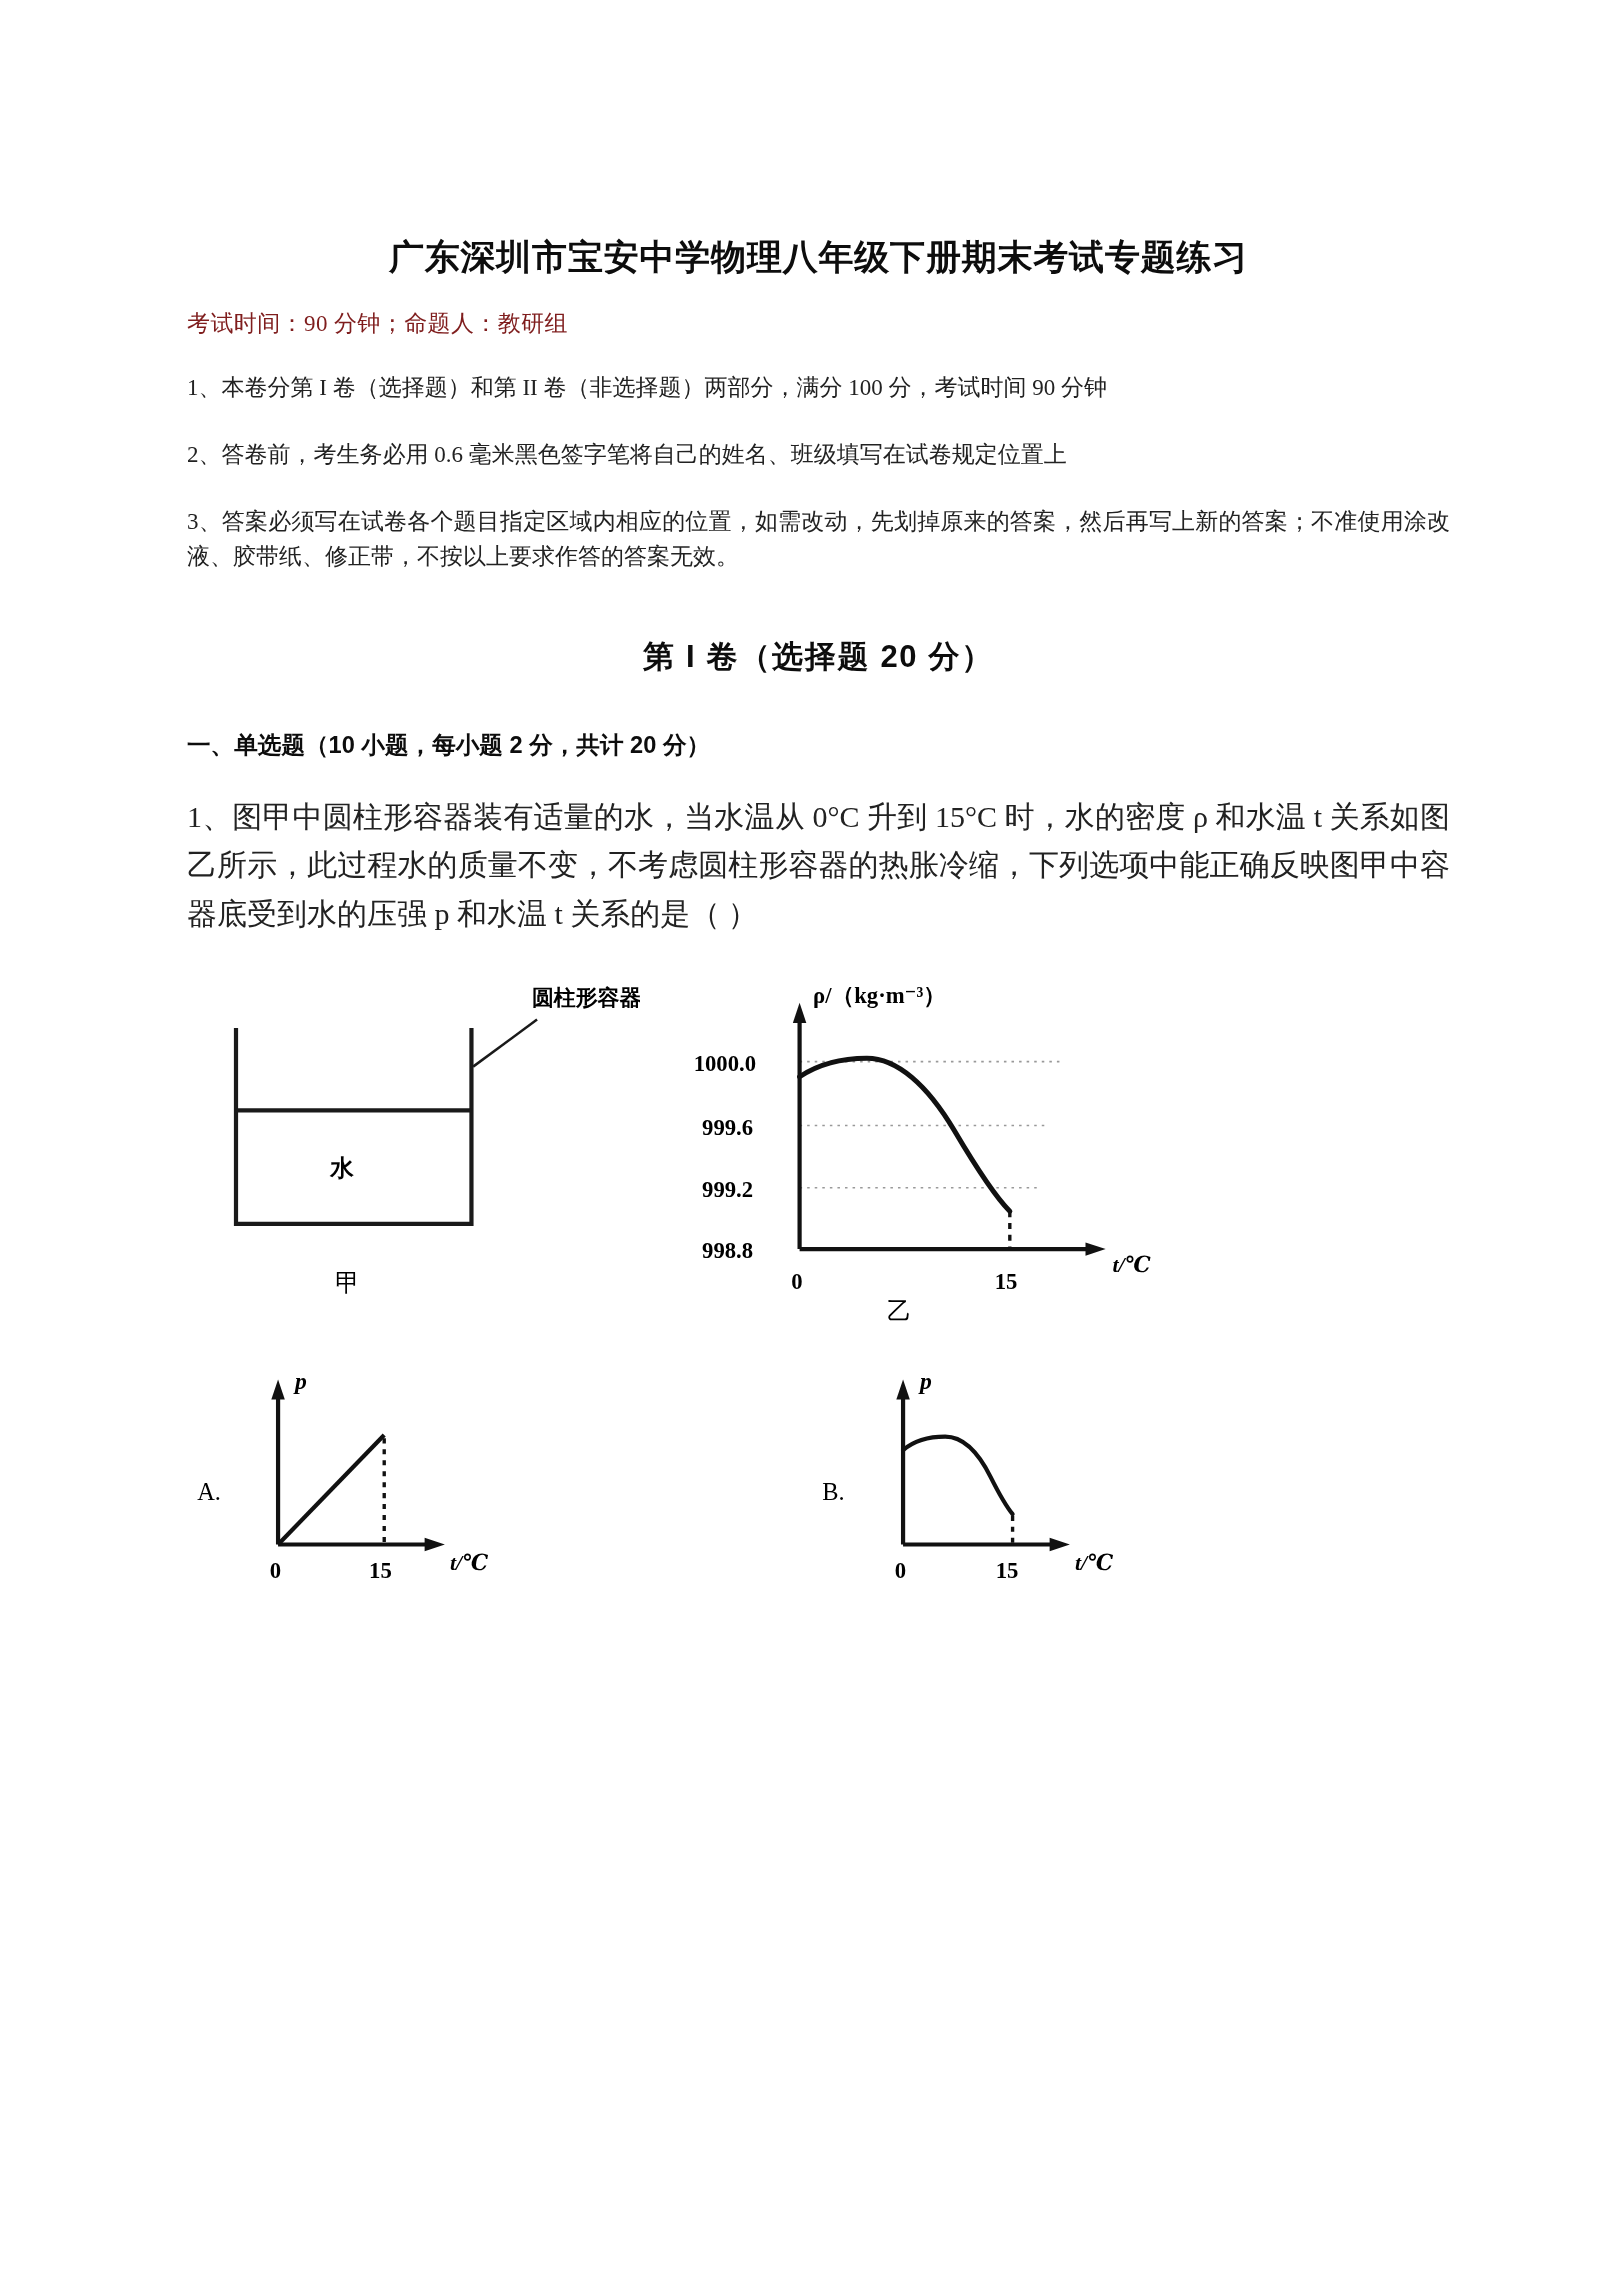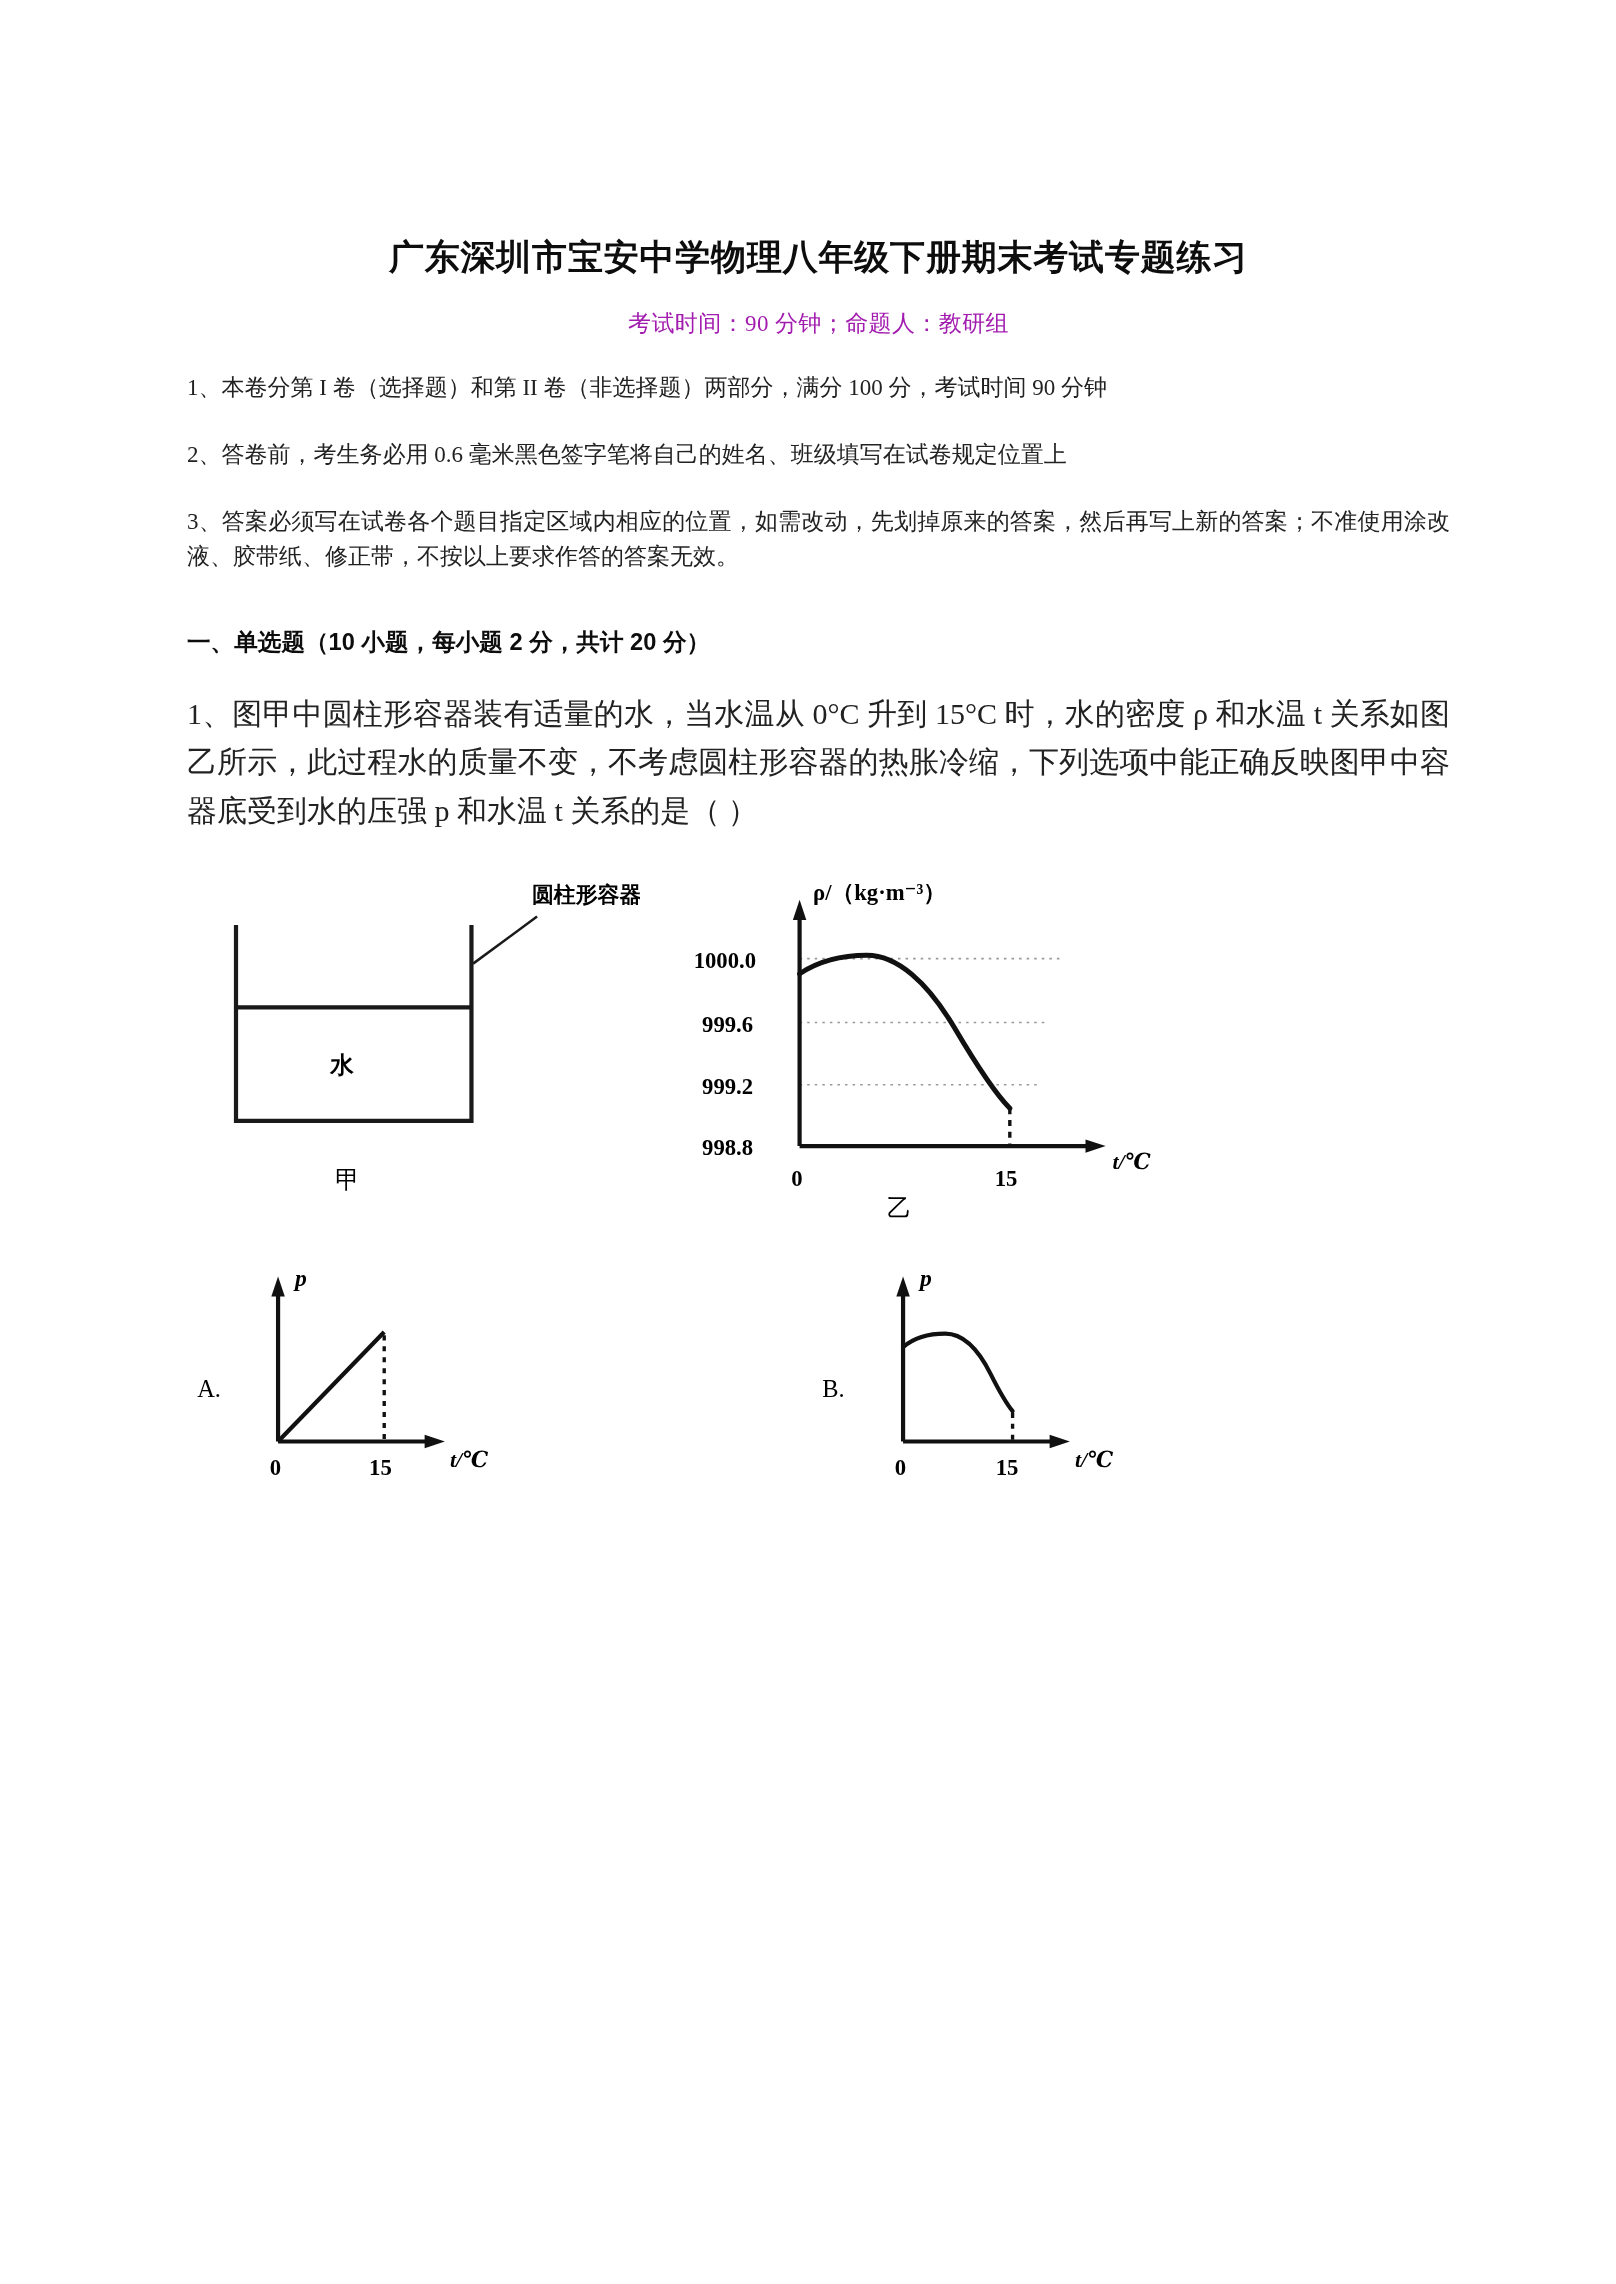--- a/index.html
+++ b/index.html
@@ -32,24 +32,24 @@
   .doc-title {
     text-align: center;
     font-family: "Liberation Sans", "DejaVu Sans", sans-serif;
     font-weight: bold;
     font-size: 35px;
     letter-spacing: 0.8px;
     margin-top: 234px;
     color: #0d0d0d;
   }
   .doc-subtitle {
-    text-align: center;
+    text-align: left;
     font-size: 23px;
     margin-top: 27px;
-    color: #a21caf;
+    color: #7f1d1d;
     letter-spacing: 0.4px;
   }
 
   .notice-heading {
     font-family: "Liberation Sans", "DejaVu Sans", sans-serif;
     font-weight: bold;
     font-size: 23px;
     margin-top: 52px;
     color: #0d0d0d;
   }
@@ -109,20 +109,21 @@
 <div class="page">
   <div class="content">
 
     <h1 class="doc-title">广东深圳市宝安中学物理八年级下册期末考试专题练习</h1>
     <div class="doc-subtitle">考试时间：90 分钟；命题人：教研组</div>
 
     <div class="notice-item">1、本卷分第 I 卷（选择题）和第 II 卷（非选择题）两部分，满分 100 分，考试时间 90 分钟</div>
     <div class="notice-item">2、答卷前，考生务必用 0.6 毫米黑色签字笔将自己的姓名、班级填写在试卷规定位置上</div>
     <div class="notice-item">3、答案必须写在试卷各个题目指定区域内相应的位置，如需改动，先划掉原来的答案，然后再写上新的答案；不准使用涂改液、胶带纸、修正带，不按以上要求作答的答案无效。</div>
 
+    <div class="volume-heading">第 I 卷（选择题   20 分）</div>
     <div class="section-heading">一、单选题（10 小题，每小题 2 分，共计 20 分）</div>
 
     <div class="question-text">1、图甲中圆柱形容器装有适量的水，当水温从 0°C 升到 15°C 时，水的密度 ρ 和水温 t 关系如图乙所示，此过程水的质量不变，不考虑圆柱形容器的热胀冷缩，下列选项中能正确反映图甲中容器底受到水的压强 p 和水温 t 关系的是（      ）</div>
 
     <div class="figure-row-1">
 
       <div class="fig" style="left:15px; top:0px;">
         <svg width="438" height="370" viewBox="0 0 520 440">
 
           <path d="M 40 82 L 40 315 L 320 315 L 320 82" fill="none" stroke="#1a1a1a" stroke-width="5"></path>

